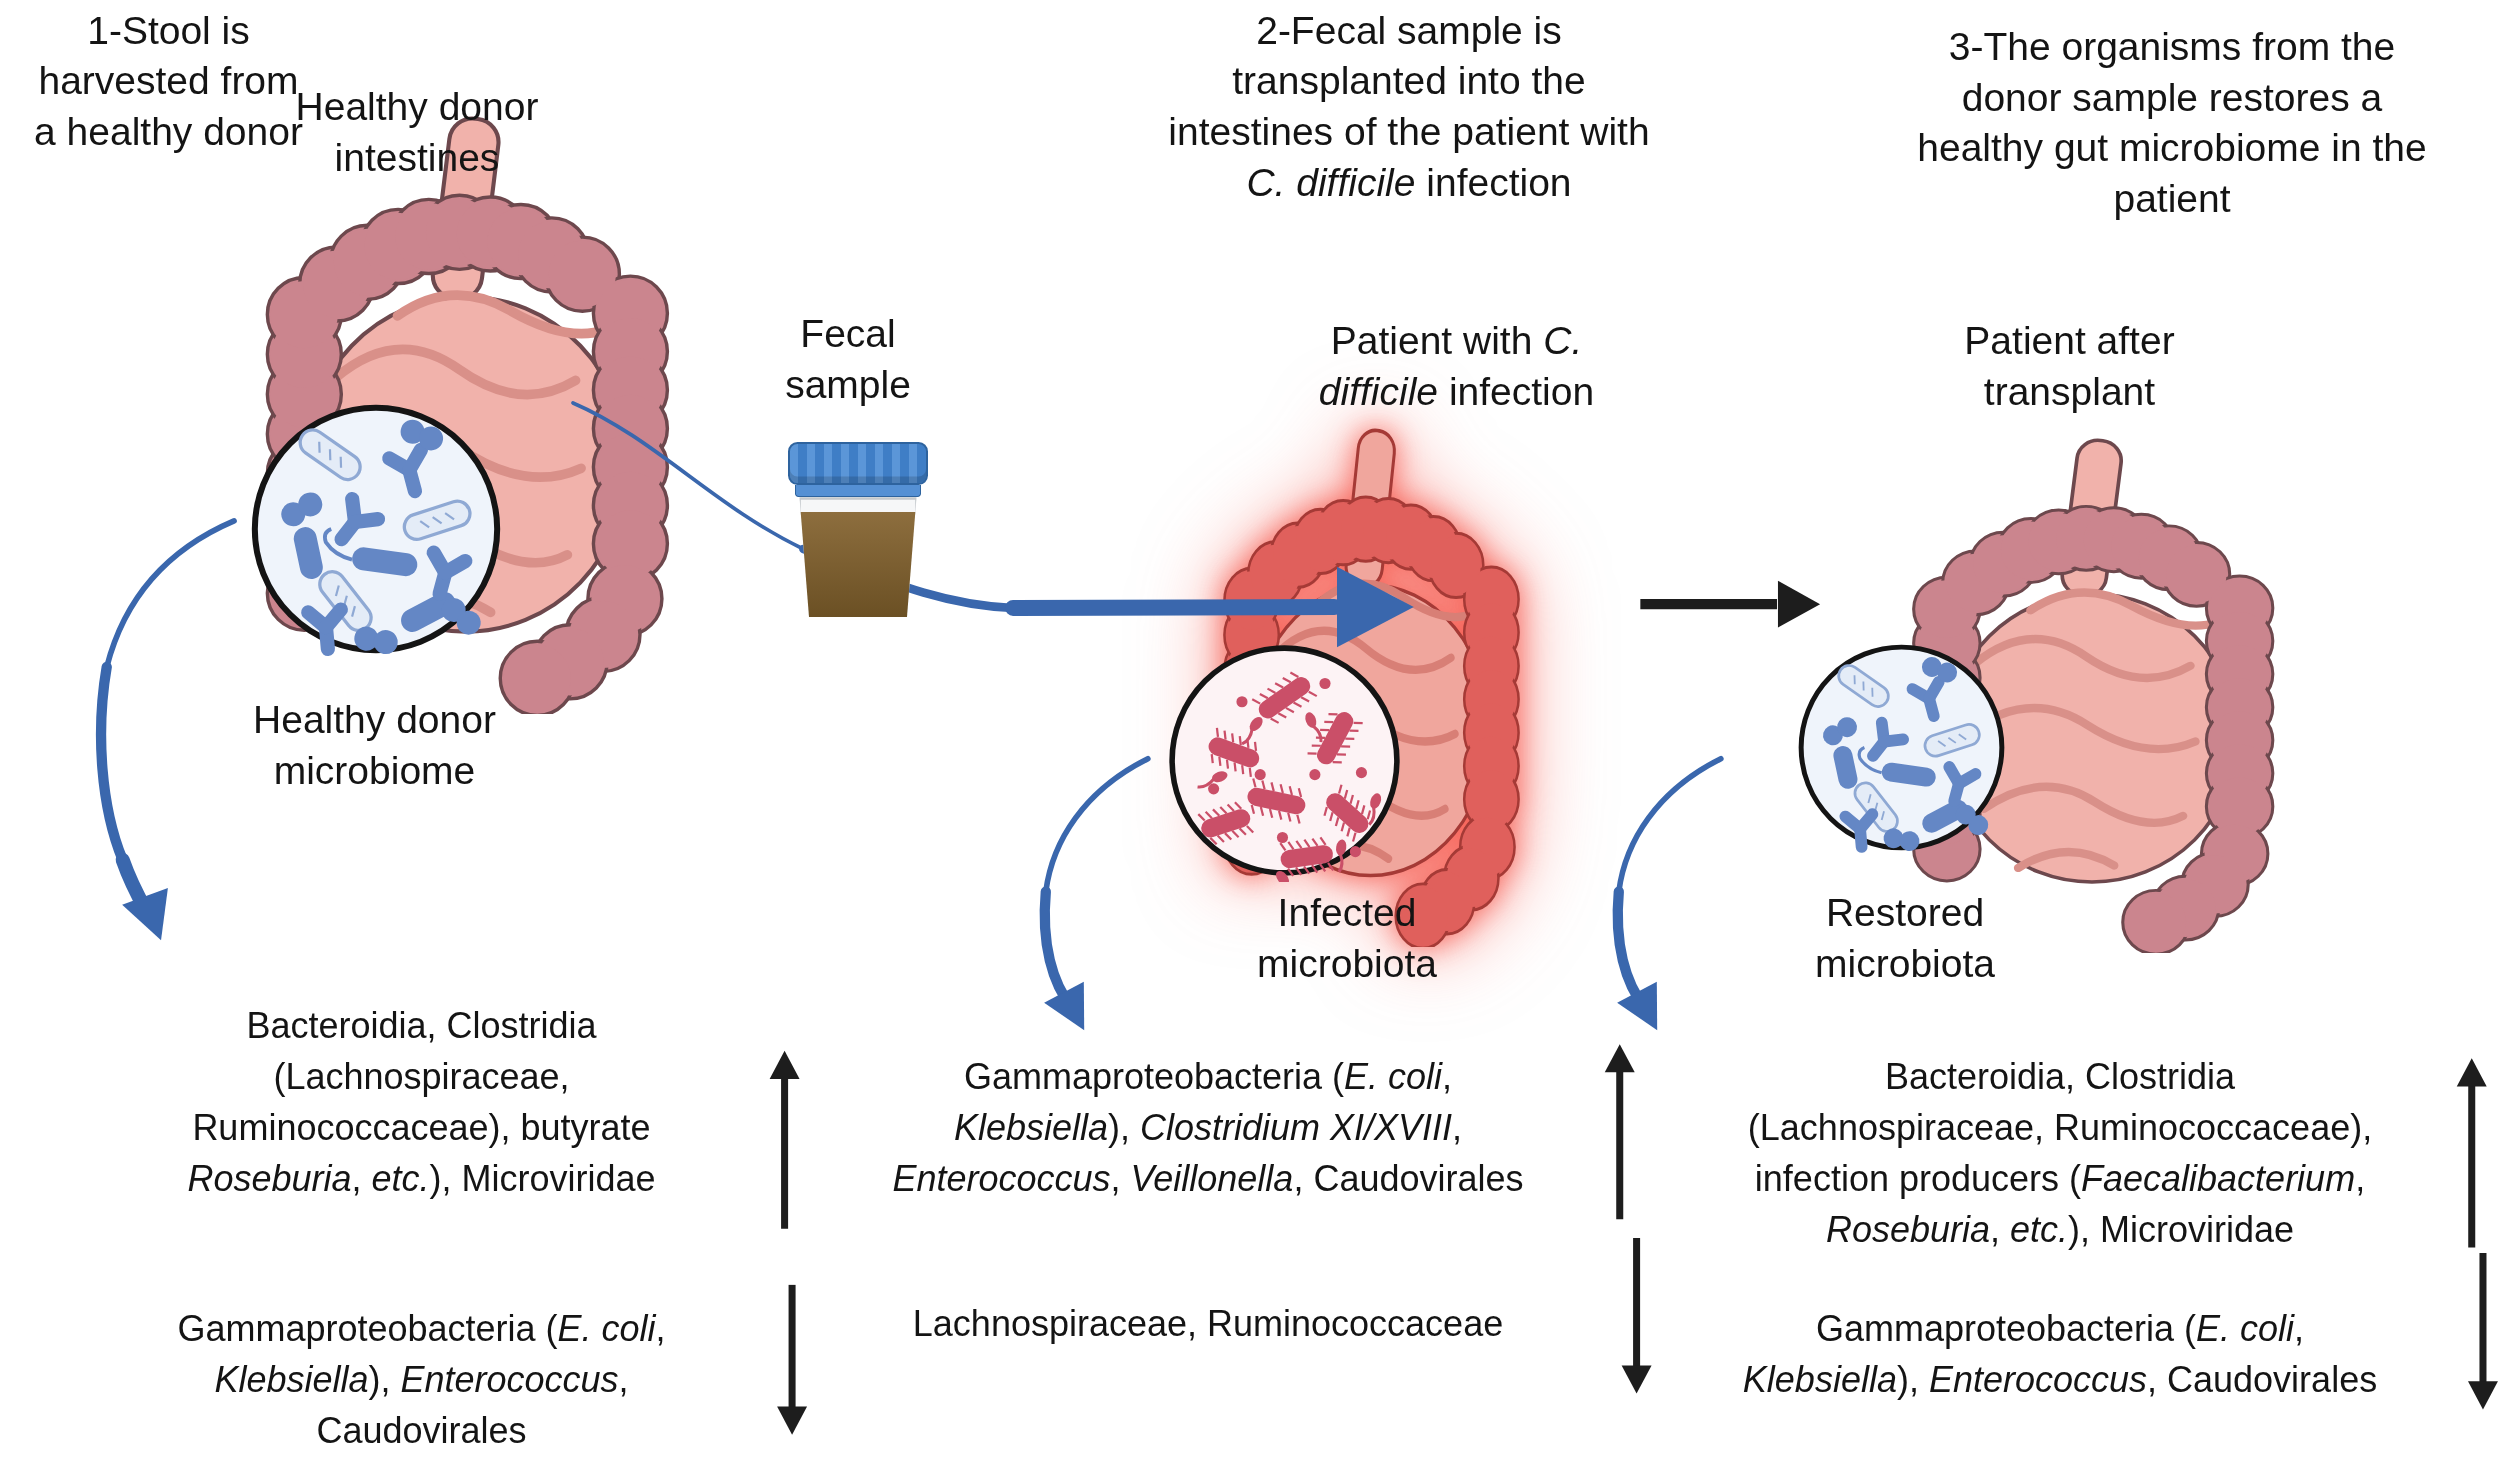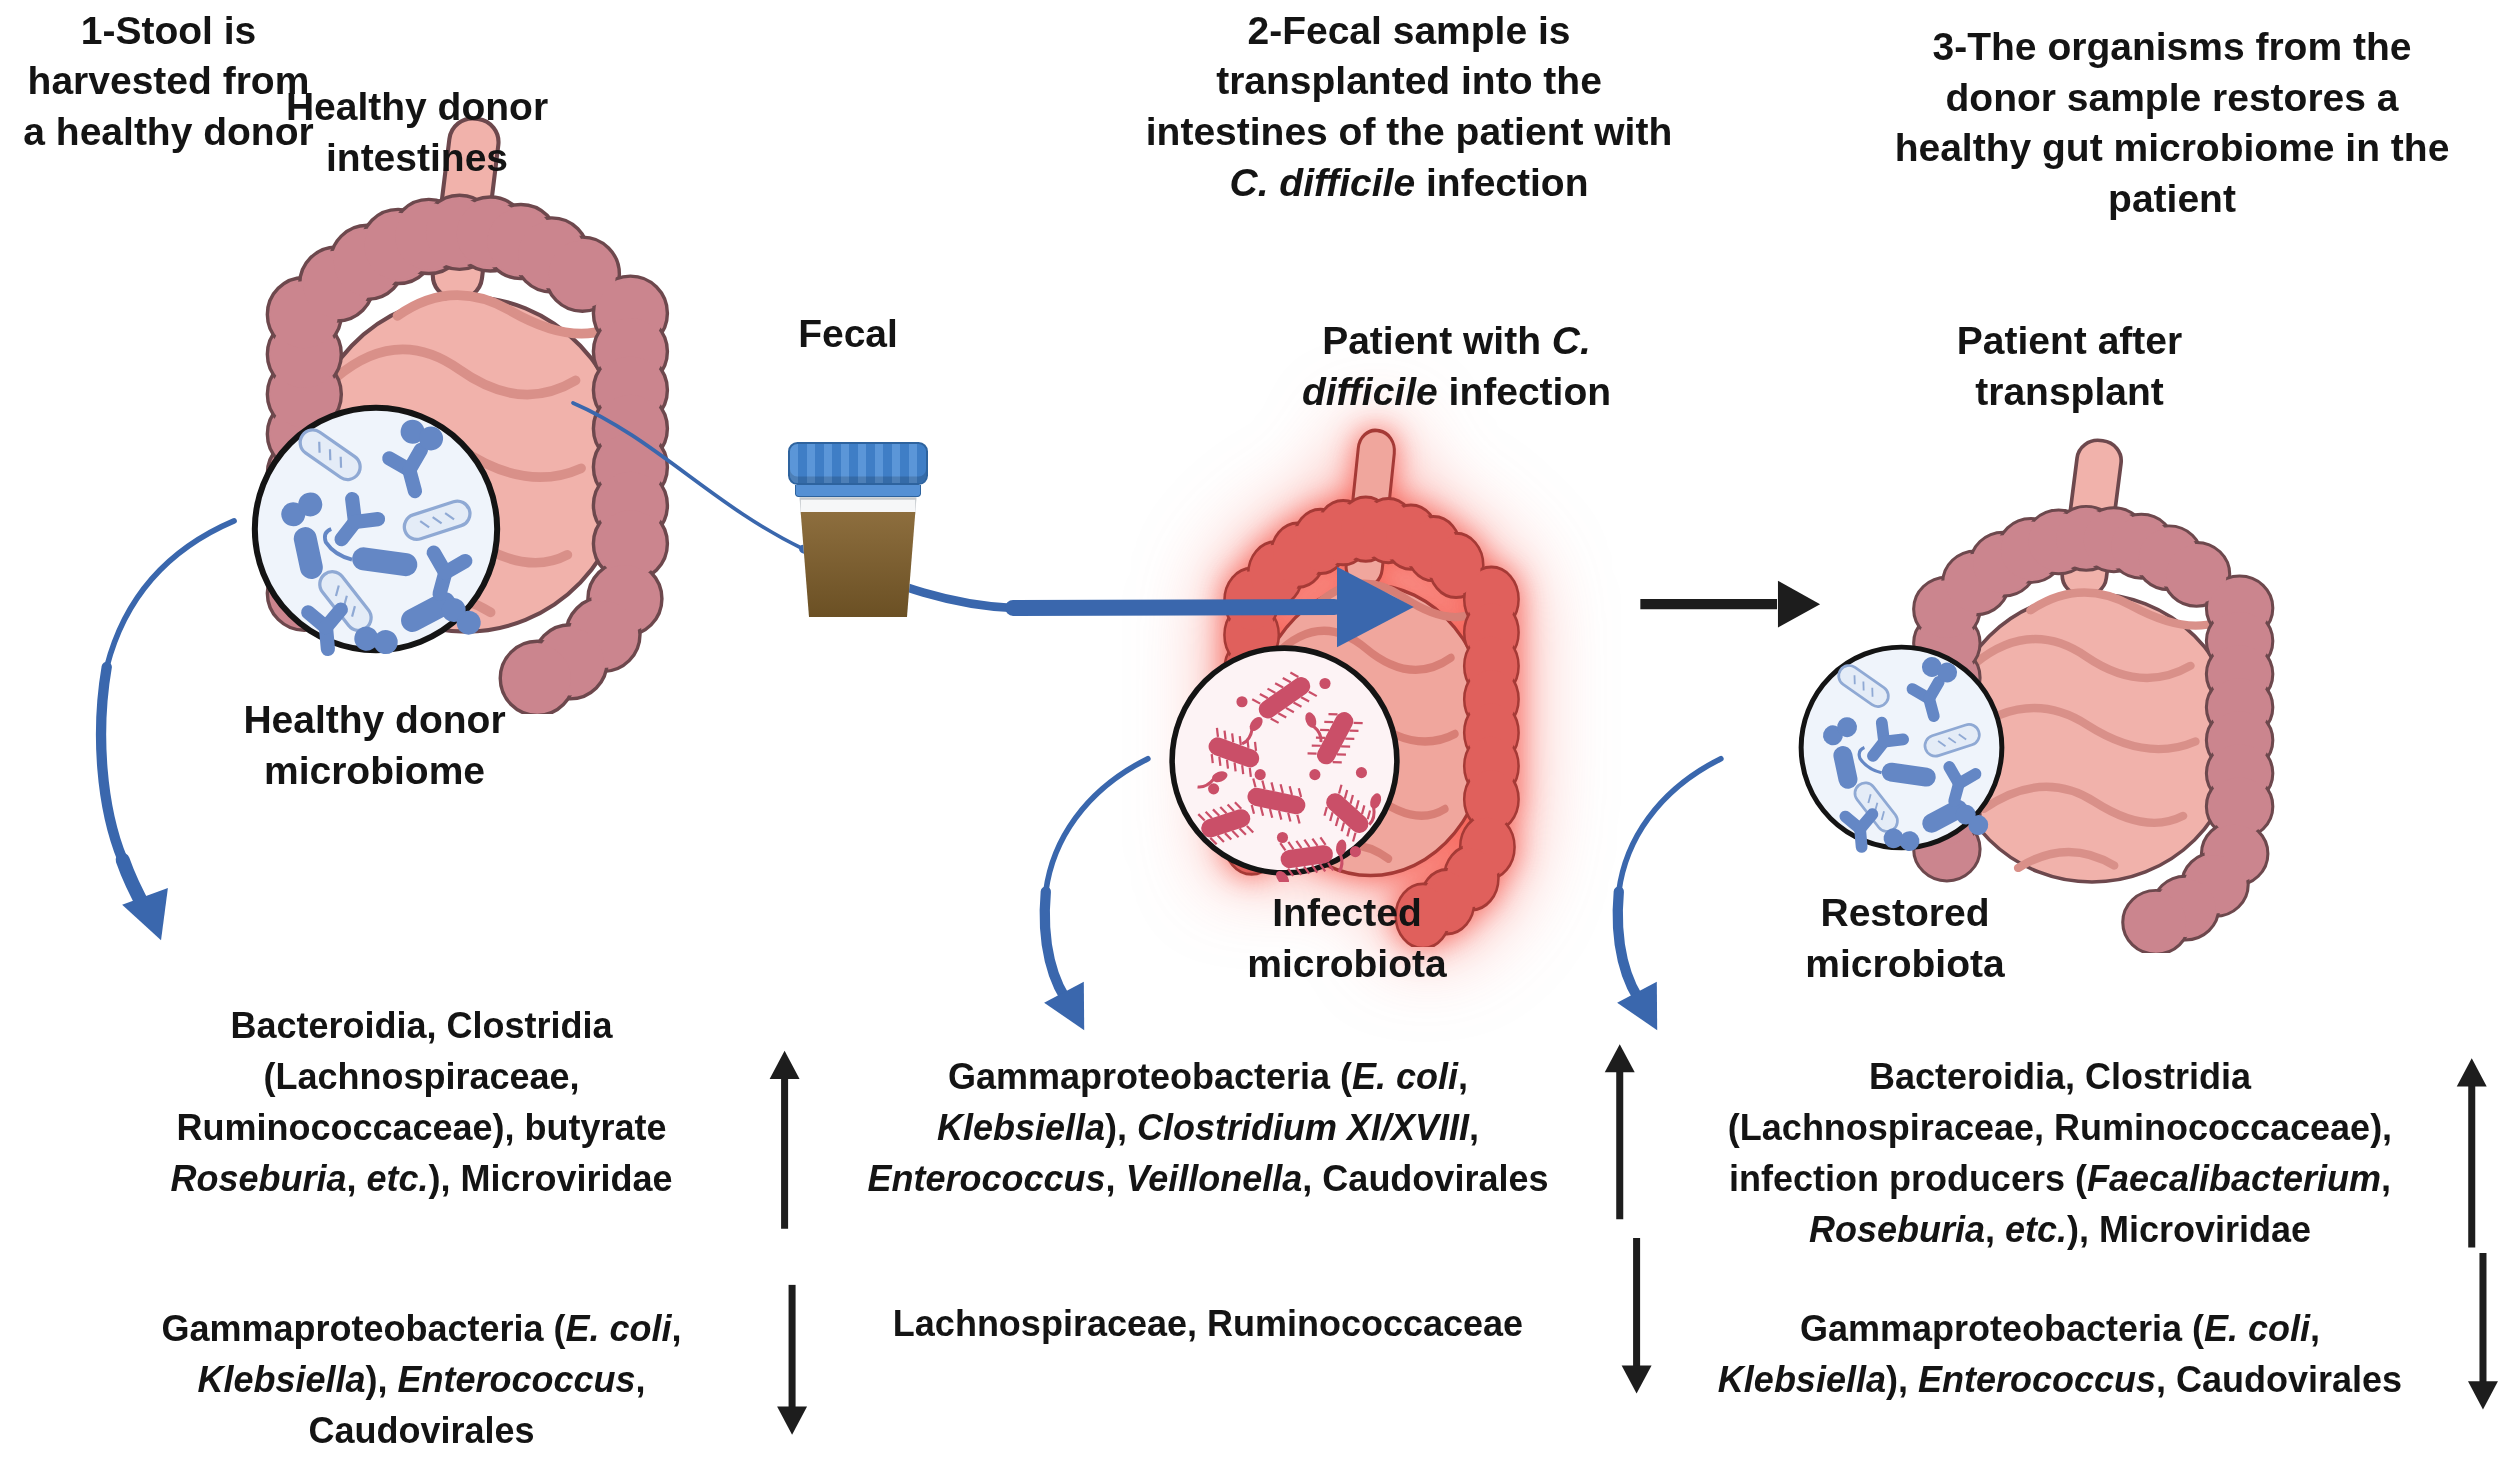--- a/index.html
+++ b/index.html
@@ -1,19 +1,19 @@
 <!DOCTYPE html>
 <html style="font-size:15px"><head>
 <meta charset="utf-8">
 <style>
   html,body{margin:0;padding:0;background:#ffffff;}
   body{font-family:"Liberation Sans", sans-serif;color:#111;}
   .canvas{position:relative;width:2512px;height:1479px;background:#fff;overflow:hidden;}
   .txt{position:absolute;z-index:6;text-align:center;font-size:39px;line-height:1.30;color:#141414;}
-  .txt div{white-space:nowrap;font-weight:bold;}
+  .txt div{white-space:nowrap;}
   .taxa{font-size:36px;line-height:1.42;}
   em{font-style:italic;text-align:center;}
   svg.gut{position:absolute;z-index:1;}
   svg.gut.glow{filter:drop-shadow(0 0 15px rgba(246,84,72,0.85)) drop-shadow(0 0 39px rgba(246,84,72,0.50));}
   svg#arrows{position:absolute;left:0;top:0;z-index:2;pointer-events:none;}
   svg.scope{position:absolute;z-index:3;}
   .jar{position:absolute;width:140px;z-index:4;}
   .jar-lid{height:39px;border-radius:9.4px;border:2.8px solid #2e639e;
     background:repeating-linear-gradient(90deg,#5b96d8 0 8.4px,#3f7ec6 8.4px 17px);
     box-shadow:inset 0 -6.6px 0 rgba(0,0,0,.15);}
@@ -537,20 +537,21 @@
       <div><span>a healthy donor</span></div>
     </div>
 
   <div class="txt" style="left:239px;top:82px;width:356px">
       <div><span>Healthy donor</span></div>
       <div><span>intestines</span></div>
     </div>
 
   <div class="txt" style="left:698px;top:309px;width:300px">
       <div><span>Fecal</span></div>
+      <div><span>sample</span></div>
     </div>
 
   <div class="txt" style="left:1100px;top:5.6px;width:618px">
       <div><span>2-Fecal sample is</span></div>
       <div><span>transplanted into the</span></div>
       <div><span>intestines of the patient with</span></div>
       <div><em>C. difficile</em><span> infection</span></div>
     </div>
 
   <div class="txt" style="left:1863px;top:22px;width:618px">

